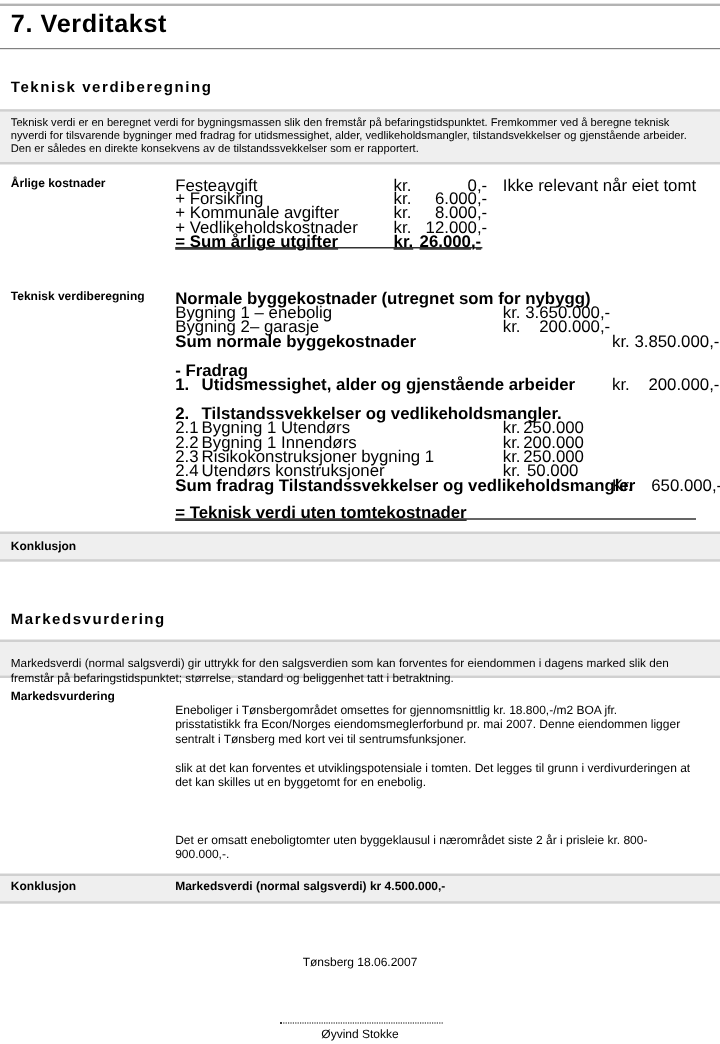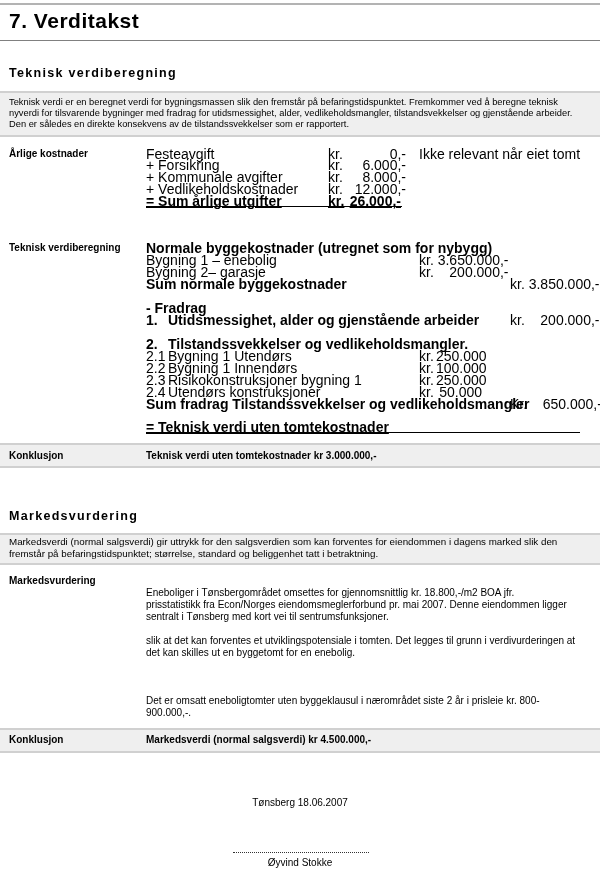--- a/index.html
+++ b/index.html
@@ -98,21 +98,21 @@
   <div>
     <div class="abs txt" style="left:146px;top:350px">2.1</div>
     <div class="abs txt" style="left:168px;top:350px">Bygning 1 Utendørs</div>
     <div class="abs txt" style="left:419px;top:350px">kr.</div>
     <div class="abs txt r" style="left:436px;top:350px;width:46px">250.000</div>
   </div>
   <div>
     <div class="abs txt" style="left:146px;top:362px">2.2</div>
     <div class="abs txt" style="left:168px;top:362px">Bygning 1 Innendørs</div>
     <div class="abs txt" style="left:419px;top:362px">kr.</div>
-    <div class="abs txt r" style="left:436px;top:362px;width:46px">100.000</div>
+    <div class="abs txt r" style="left:436px;top:362px;width:46px">200.000</div>
   </div>
   <div>
     <div class="abs txt" style="left:146px;top:374px">2.3</div>
     <div class="abs txt" style="left:168px;top:374px">Risikokonstruksjoner bygning 1</div>
     <div class="abs txt" style="left:419px;top:374px">kr.</div>
     <div class="abs txt r" style="left:436px;top:374px;width:46px">250.000</div>
   </div>
   <div>
     <div class="abs txt" style="left:146px;top:386px">2.4</div>
     <div class="abs txt" style="left:168px;top:386px">Utendørs konstruksjoner</div>
@@ -123,26 +123,25 @@
   <div class="abs txt b" style="left:146px;top:398px">Sum fradrag Tilstandssvekkelser og vedlikeholdsmangler</div>
   <div class="abs txt" style="left:510px;top:398px;white-space:pre">Kr.    650.000,-</div>
 
   <div class="abs txt b u" style="left:146px;top:421px">= Teknisk verdi uten tomtekostnader</div>
   <div class="abs txt u" style="left:510px;top:443px;white-space:pre">kr.  3.000.000,-</div>
   <div class="abs" style="left:146px;top:432px;width:434px;height:1px;background:#000"></div>
 </div>
 
 <div class="abs graybox" style="top:443px;height:25px">
   <div class="abs konk" style="left:9px;top:5px">Konklusjon</div>
-  <div class="abs konk" style="left:146px;top:5px">Teknisk verdi uten tomtekostnader kr 3.000.000,-</div>
 </div>
 
 <div class="abs h2" style="top:509px">Markedsvurdering</div>
 <div class="abs graybox" style="top:533px;height:32px">
-  <div class="intro" style="font-size:9.8px;line-height:12px;padding-top:1px">
+  <div class="intro" style="font-size:9.8px;line-height:12px;padding-top:13px">
     <div>Markedsverdi (normal salgsverdi) gir uttrykk for den salgsverdien som kan forventes for eiendommen i dagens marked slik den</div>
     <div>fremstår på befaringstidspunktet; størrelse, standard og beliggenhet tatt i betraktning.</div>
   </div>
 </div>
 
 <div class="abs lbl" style="top:575px">Markedsvurdering</div>
 <div class="abs para" style="top:575px">
   <div>Eneboliger i Tønsbergområdet omsettes for gjennomsnittlig kr. 18.800,-/m2 BOA jfr.</div>
   <div>prisstatistikk fra Econ/Norges eiendomsmeglerforbund pr. mai 2007. Denne eiendommen ligger</div>
   <div>sentralt i Tønsberg med kort vei til sentrumsfunksjoner.</div>

